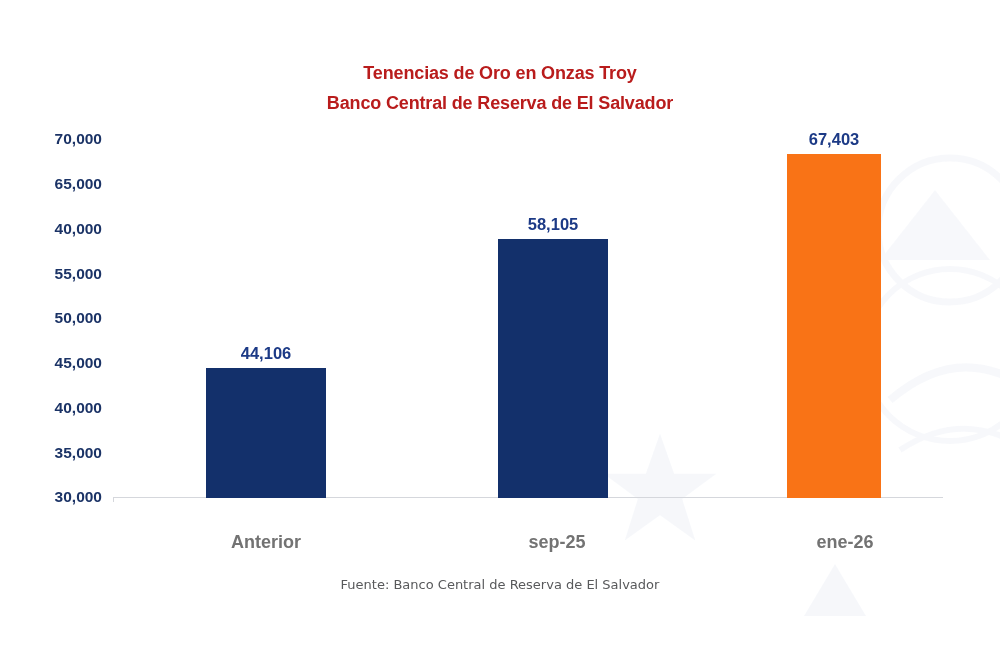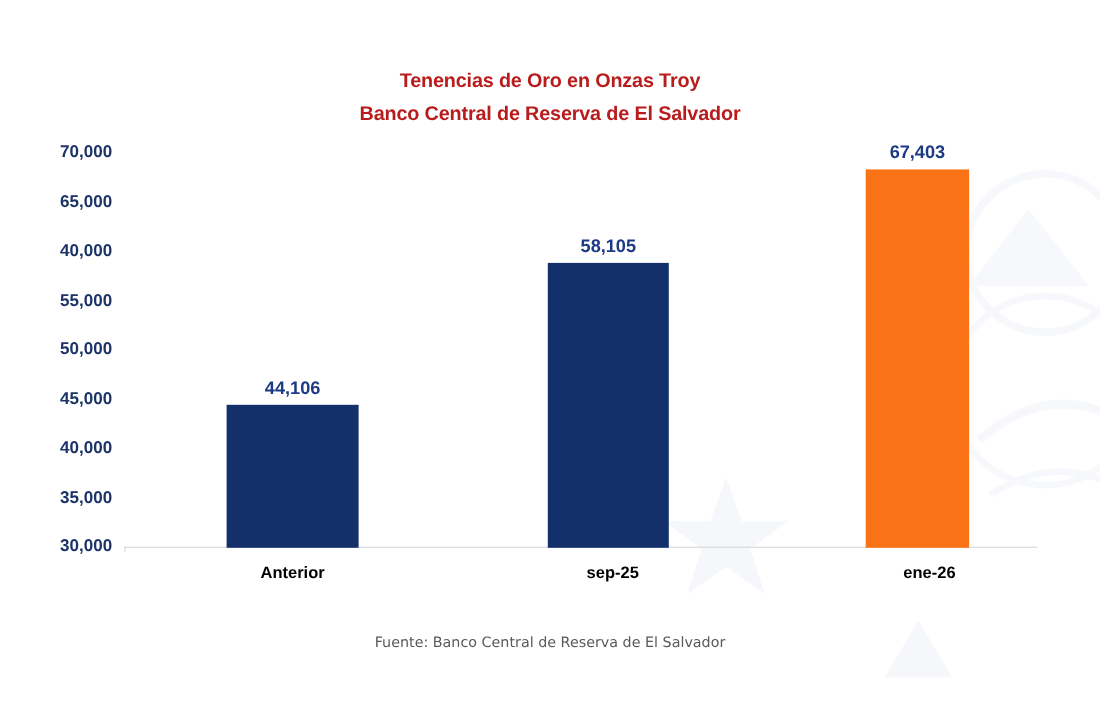--- a/index.html
+++ b/index.html
@@ -128,24 +128,24 @@
     transform: translate(-50%, -100%);
     top: -5px;
     color: #1c3a86;
     font-size: 16.5px;
     font-weight: bold;
     white-space: nowrap;
   }
 
   .cat-label {
     position: absolute;
-    top: 512px;
+    top: 532px;
     transform: translateX(-50%);
-    color: #000000;
-    font-size: 15px;
+    color: #737373;
+    font-size: 18px;
     font-weight: bold;
     white-space: nowrap;
   }
 
   #source-note {
     position: absolute;
     left: 0;
     right: 0;
     top: 577px;
     text-align: center;

